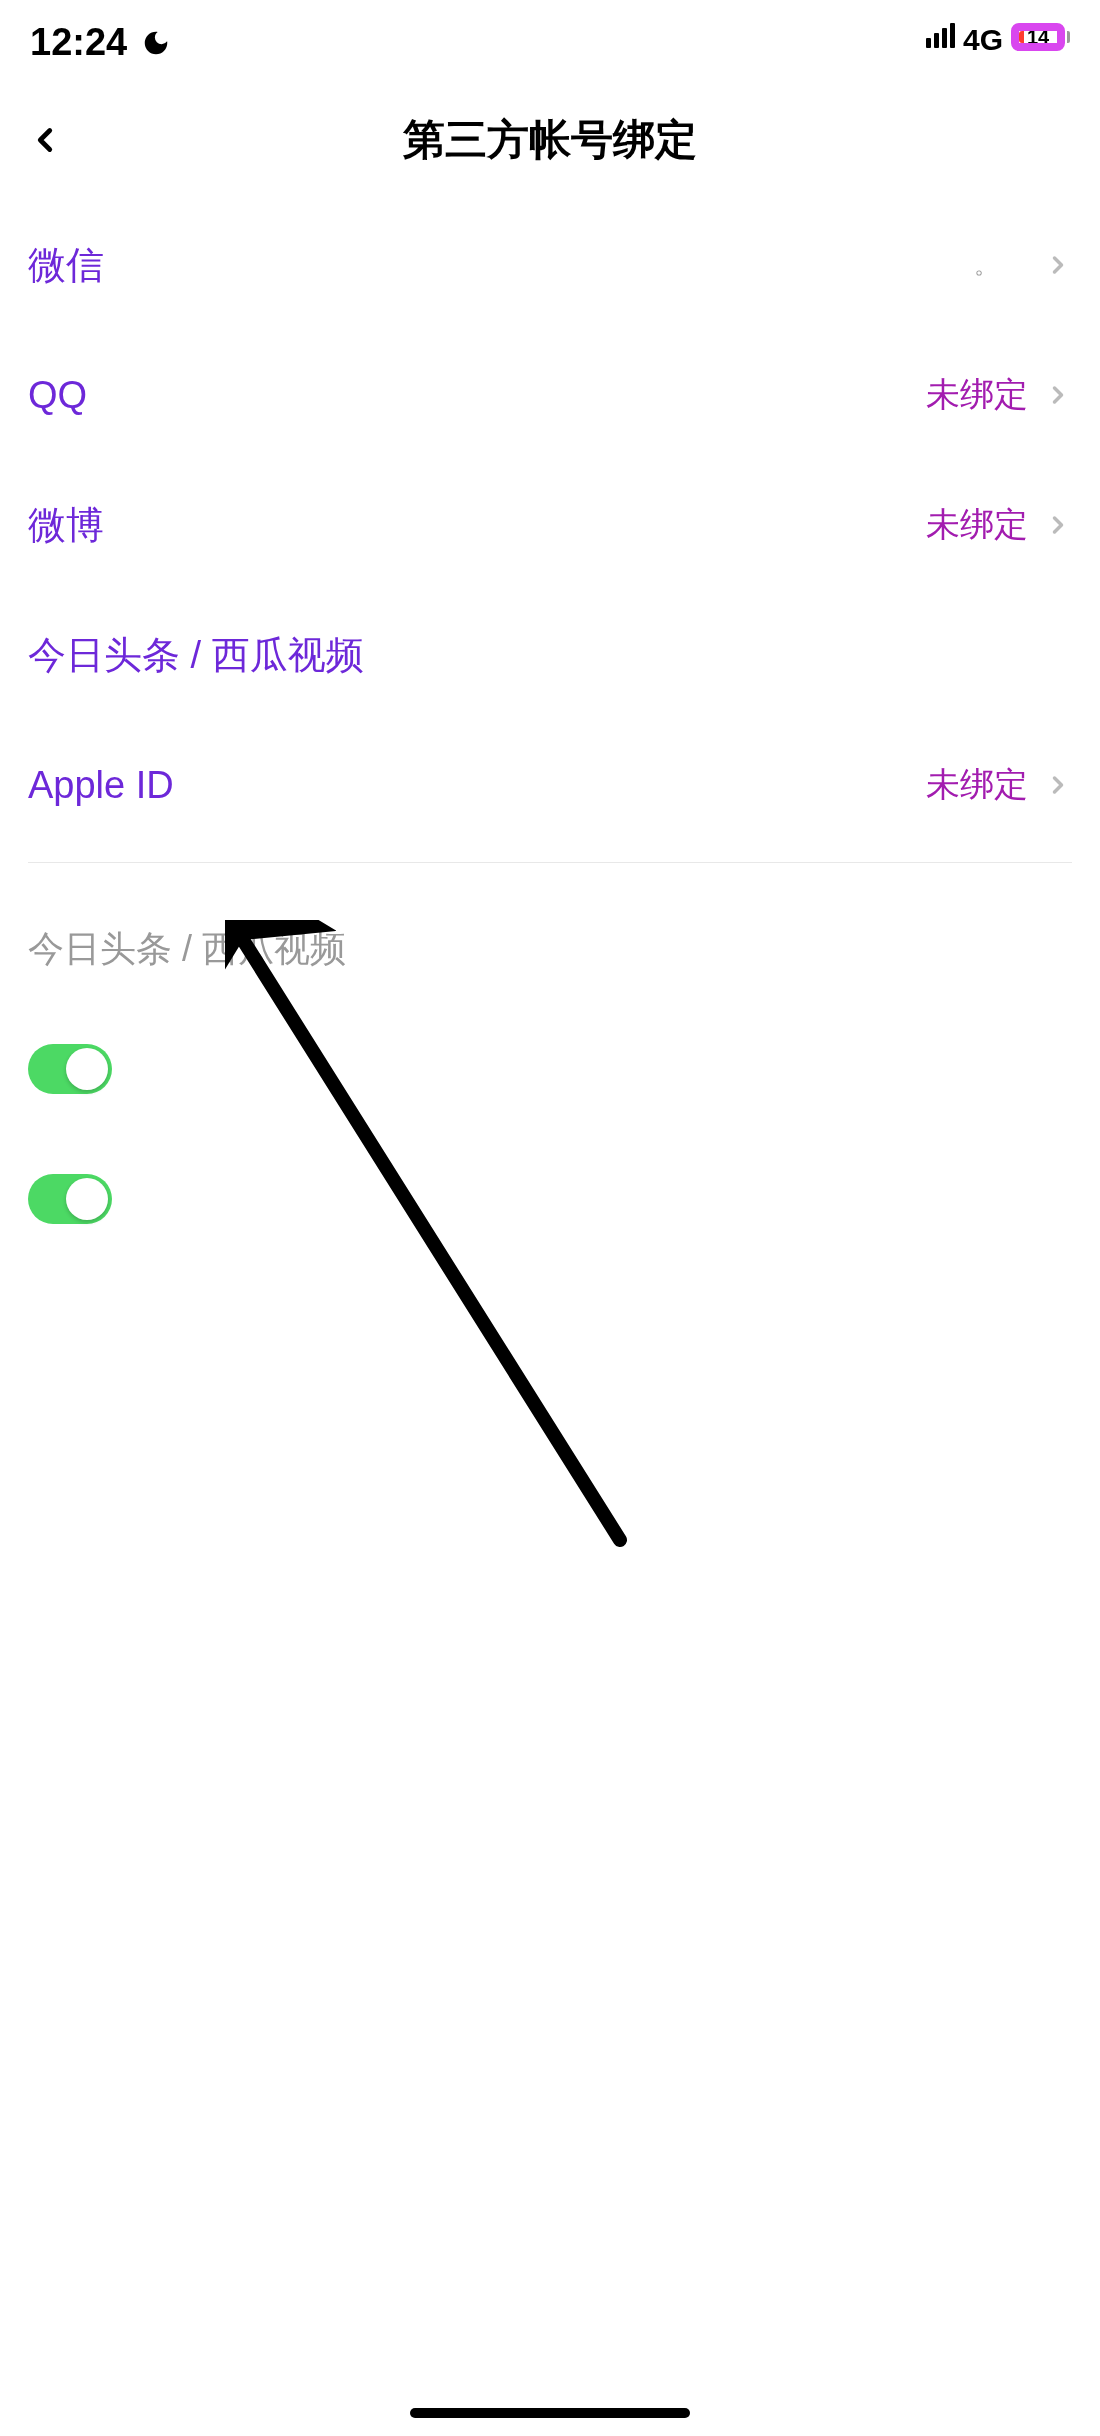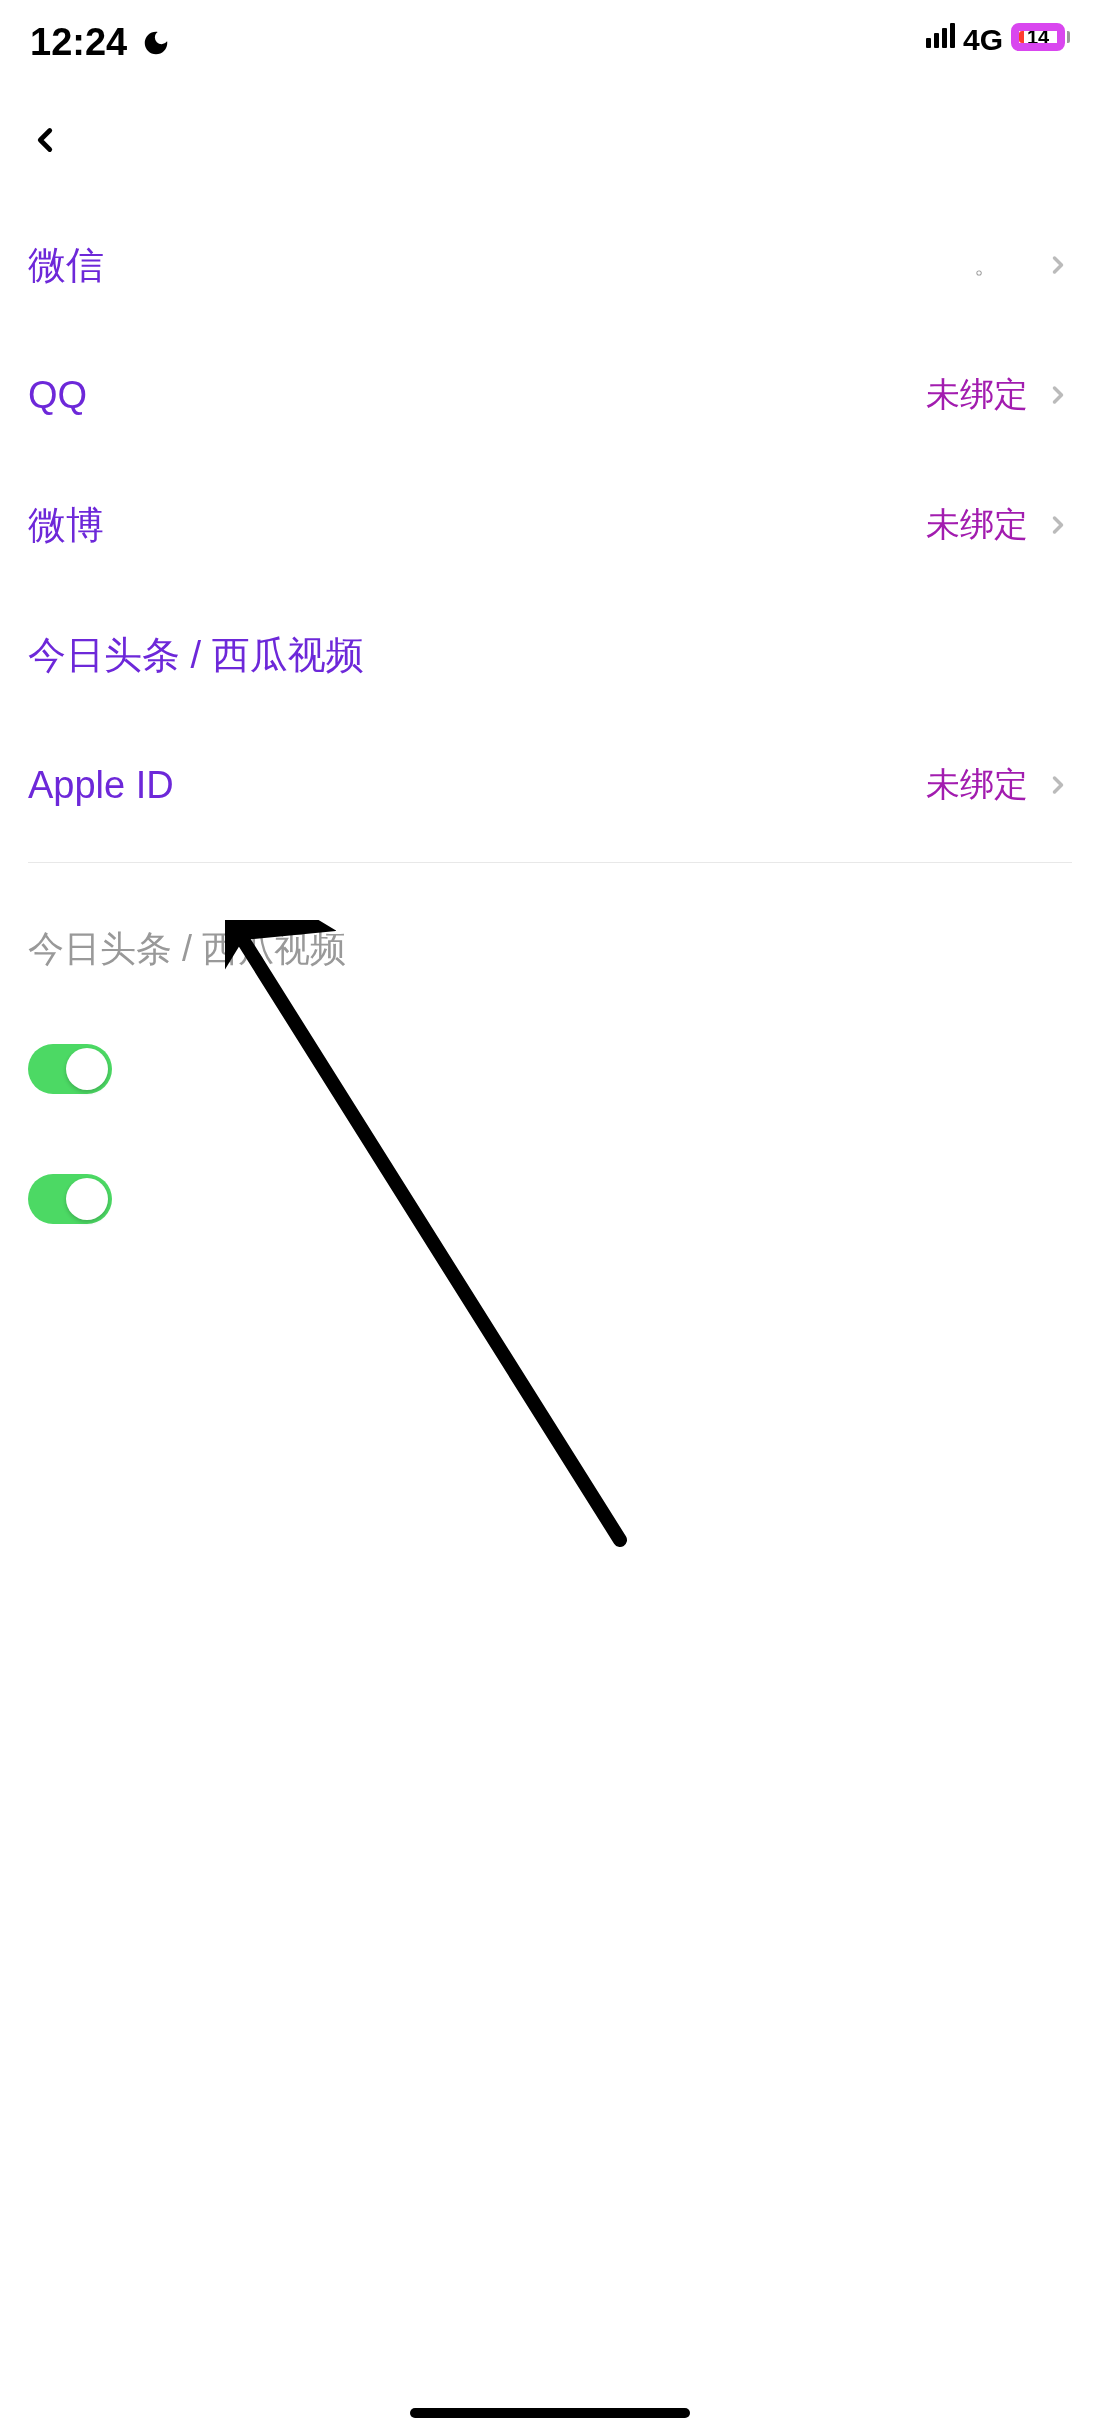--- a/index.html
+++ b/index.html
@@ -275,20 +275,21 @@
     </div>
   </div>
 </div>
 
 <div class="nav-bar">
   <div class="back-button">
     <svg viewBox="0 0 24 24" width="38" height="38" fill="none" stroke="#000" stroke-width="3" stroke-linecap="round" stroke-linejoin="round">
         <polyline points="15 18 9 12 15 6"></polyline>
       </svg>
   </div>
+  <div class="nav-title">第三方帐号绑定</div>
 </div>
 
 <div class="list-row">
   <span class="row-label">微信</span>
   <div class="row-right">
     <span class="row-dot">。</span>
     <span class="chevron">
       <svg viewBox="0 0 24 24" width="28" height="28" fill="none" stroke="#bbb" stroke-width="3" stroke-linecap="round" stroke-linejoin="round">
           <polyline points="9 18 15 12 9 6"></polyline>
         </svg>

